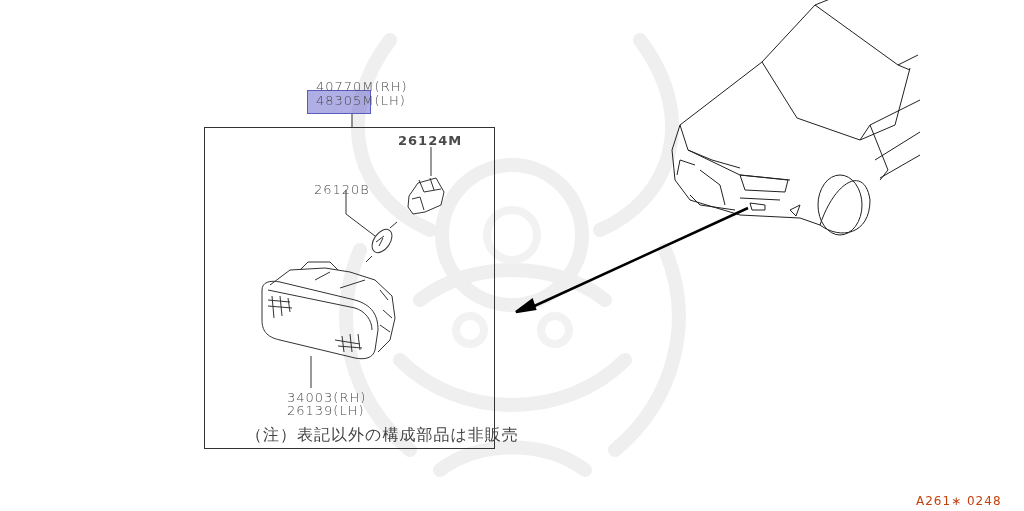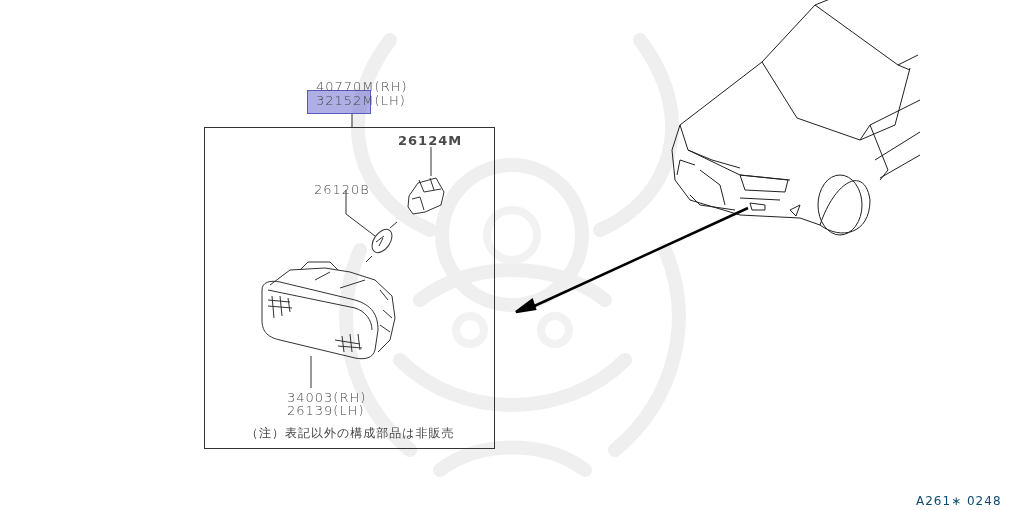--- a/index.html
+++ b/index.html
@@ -3,22 +3,22 @@
 <meta charset="utf-8">
 <style>
   html, body { margin: 0; padding: 0; background: #ffffff; }
   body { width: 1024px; height: 511px; position: relative; overflow: hidden;
          font-family: "DejaVu Sans Mono", monospace; color: #555; }
   .abs { position: absolute; }
   .lbl { font-family: "DejaVu Sans", sans-serif; font-size: 13px; letter-spacing: 1px;
          color: #4a4a4a; line-height: 13px; white-space: nowrap; font-weight: 300; }
   .hl { background: rgba(110,110,210,0.55); border: 1px solid #5a5ac0; }
   .partbox { border: 1px solid #333; }
-  .note { font-family: "DejaVu Sans", sans-serif; font-size: 12px; color: #444; letter-spacing: 1px; white-space: nowrap; }
-  .code { font-family: "DejaVu Sans", sans-serif; font-size: 12px; color: #0c4a6e; letter-spacing: 1px; }
+  .note { font-family: "DejaVu Sans", sans-serif; font-size: 16px; color: #444; letter-spacing: 1px; white-space: nowrap; }
+  .code { font-family: "DejaVu Sans", sans-serif; font-size: 12px; color: #c2410c; letter-spacing: 1px; }
   svg { position: absolute; left: 0; top: 0; }
 </style>
 </head>
 <body>
 
 <svg width="1024" height="511" viewBox="0 0 1024 511">
   <g fill="none" stroke="#efefef" stroke-width="14" stroke-linecap="round">
     <path d="M390 40 C 330 120, 360 200, 430 230"></path>
     <path d="M640 40 C 700 120, 670 200, 600 230"></path>
     <circle cx="512" cy="235" r="70"></circle>
@@ -91,21 +91,21 @@
     <line x1="748" y1="208" x2="530" y2="308"></line>
     <polygon points="516,312 532,300 535,309"></polygon>
   </g>
 </svg>
 
 <div class="abs hl" style="left:307px; top:90px; width:62px; height:22px;"></div>
 <div class="abs lbl" style="left:316px; top:80px;">
   <span>40770M</span><span>(RH)</span>
 </div>
 <div class="abs lbl" style="left:316px; top:94px;">
-  <span>32152M</span><span>(LH)</span>
+  <span>48305M</span><span>(LH)</span>
 </div>
 
 <div class="abs partbox" style="left:204px; top:127px; width:289px; height:320px;"></div>
 
 <div class="abs lbl" style="left:398px; top:134px;font-weight:bold;">26124M</div>
 <div class="abs lbl" style="left:314px; top:169px;margin-top:14px;">26120B</div>
 <div class="abs lbl" style="left:287px; top:391px;">34003(RH)</div>
 <div class="abs lbl" style="left:287px; top:404px;text-align:right;">26139(LH)</div>
 
 <div class="abs note" style="left:246px; top:425px;">（注）表記以外の構成部品は非販売</div>

